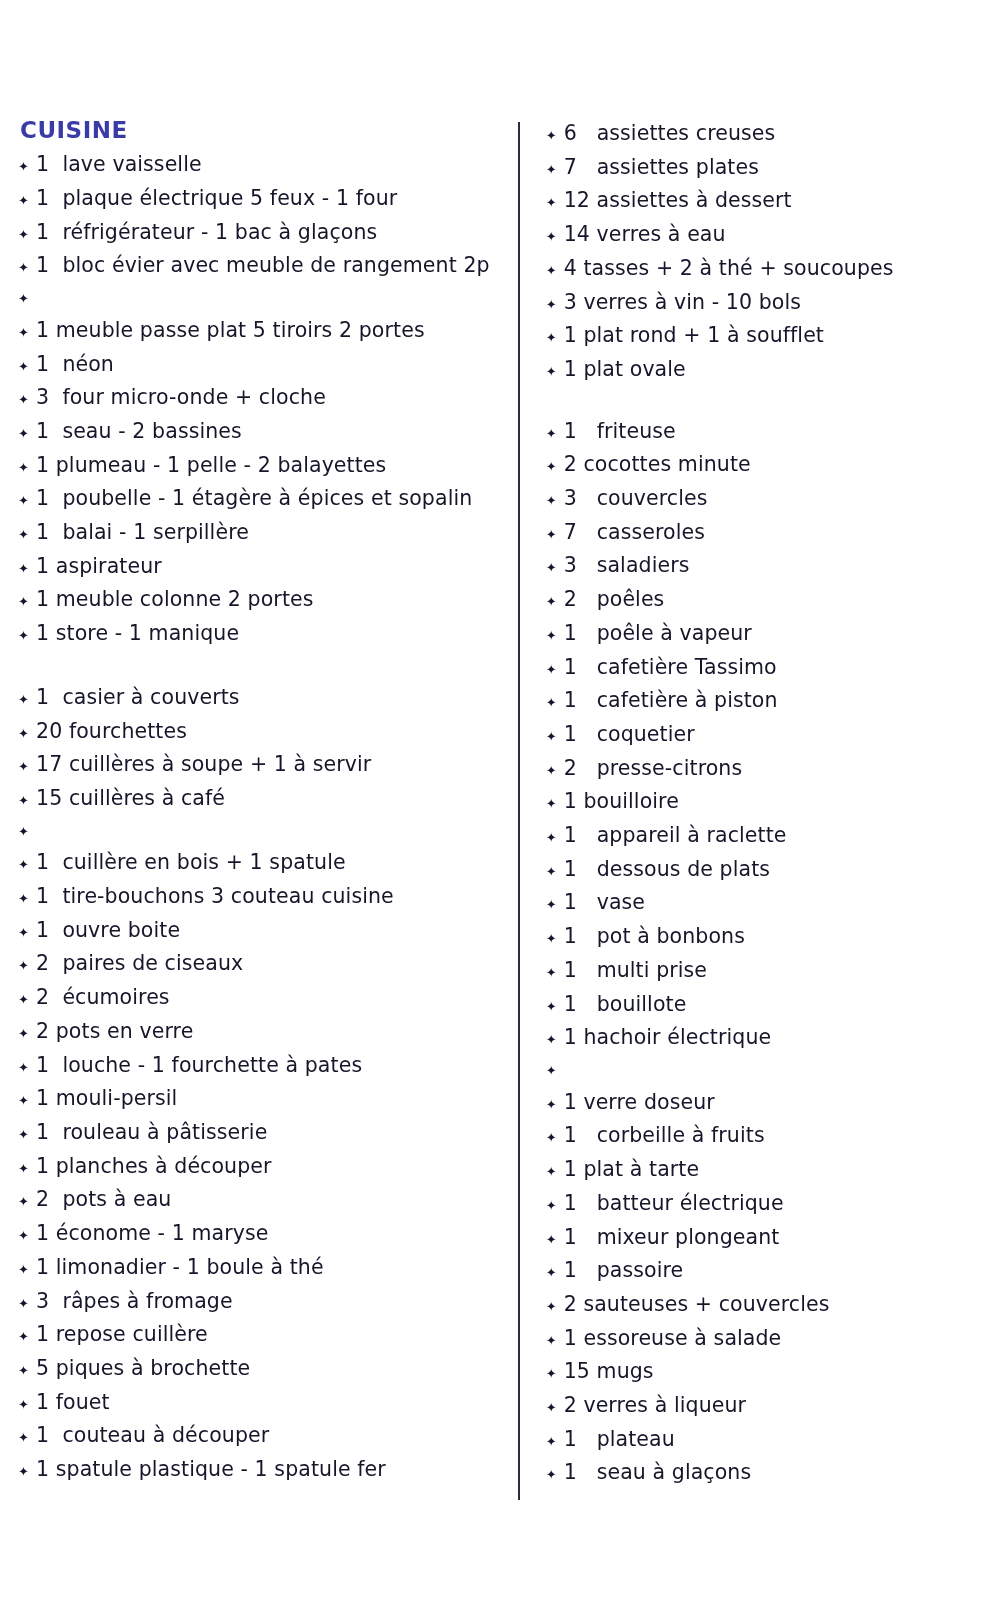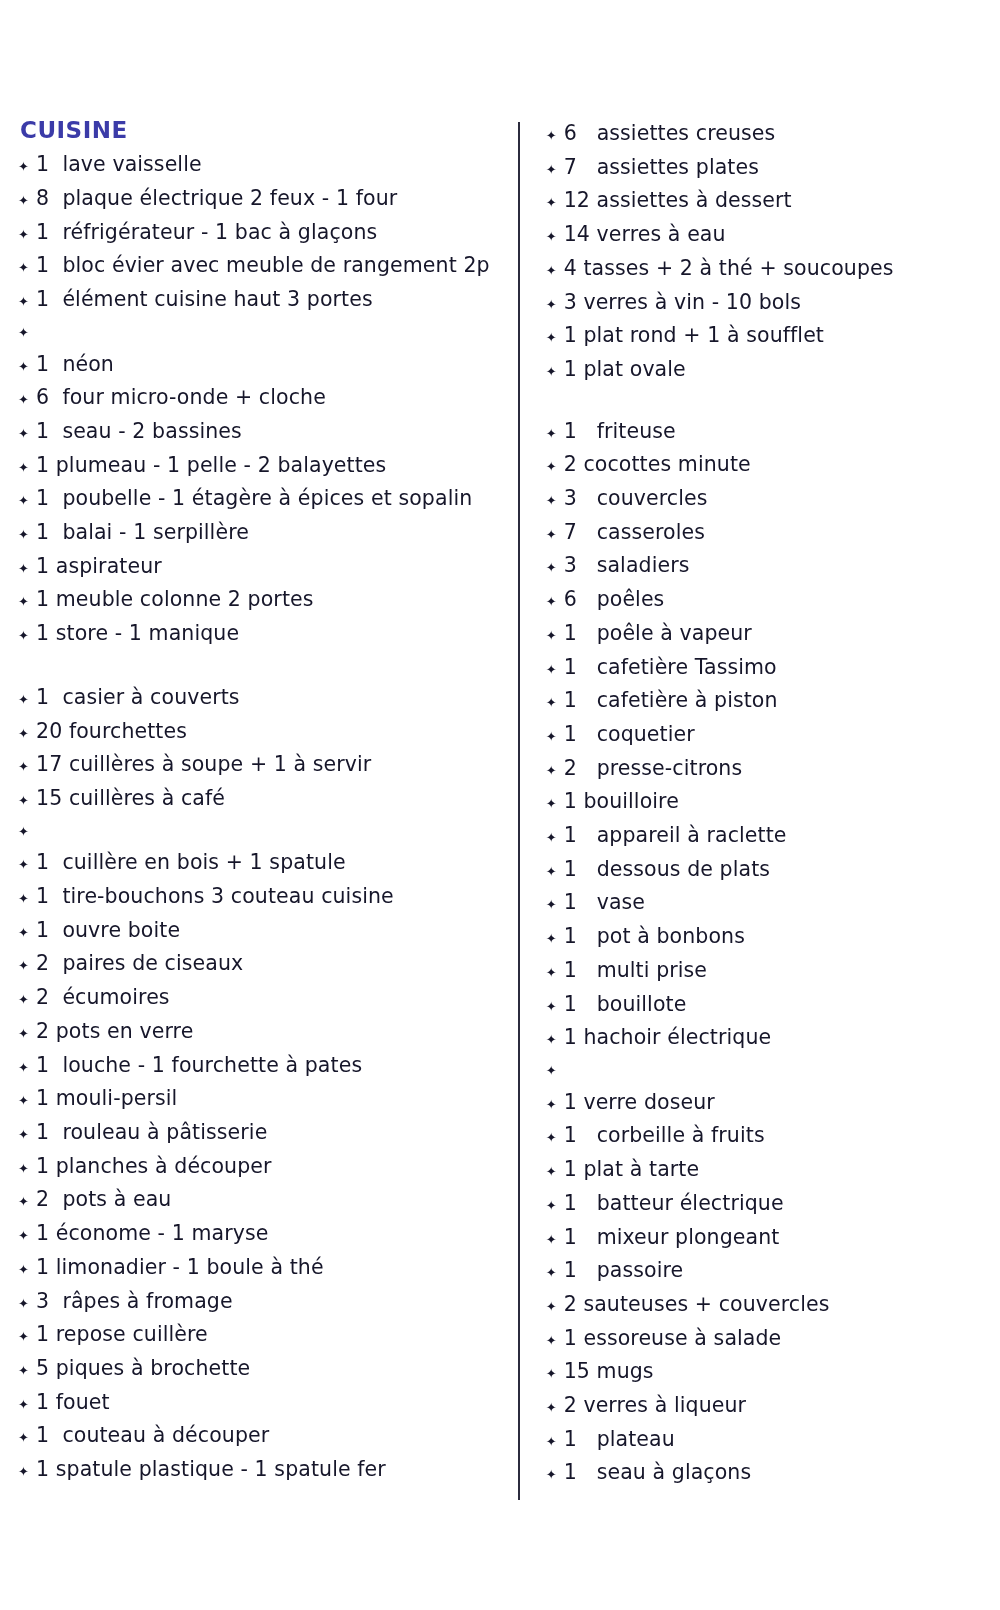--- a/index.html
+++ b/index.html
@@ -99,27 +99,27 @@
 <div class="page">
 
   <div class="divider"></div>
 
   <div class="columns">
 
     <div class="col col-left">
       <div class="section-title">CUISINE</div>
       <ul class="list">
         <li><span class="bullet">✦</span><span class="item-text">1  lave vaisselle</span></li>
-        <li><span class="bullet">✦</span><span class="item-text">8  plaque électrique 2 feux - 1 four</span></li>
+        <li><span class="bullet">✦</span><span class="item-text">1  plaque électrique 5 feux - 1 four</span></li>
         <li><span class="bullet">✦</span><span class="item-text">1  réfrigérateur - 1 bac à glaçons</span></li>
         <li><span class="bullet">✦</span><span class="item-text">1  bloc évier avec meuble de rangement 2p</span></li>
-        <li><span class="bullet">✦</span><span class="item-text">1  élément cuisine haut 3 portes</span></li>
         <li><span class="bullet">✦</span></li>
+        <li><span class="bullet">✦</span><span class="item-text">1 meuble passe plat 5 tiroirs 2 portes</span></li>
         <li><span class="bullet">✦</span><span class="item-text">1  néon</span></li>
-        <li><span class="bullet">✦</span><span class="item-text">6  four micro-onde + cloche</span></li>
+        <li><span class="bullet">✦</span><span class="item-text">3  four micro-onde + cloche</span></li>
         <li><span class="bullet">✦</span><span class="item-text">1  seau - 2 bassines</span></li>
         <li><span class="bullet">✦</span><span class="item-text">1 plumeau - 1 pelle - 2 balayettes</span></li>
         <li><span class="bullet">✦</span><span class="item-text">1  poubelle - 1 étagère à épices et sopalin</span></li>
         <li><span class="bullet">✦</span><span class="item-text">1  balai - 1 serpillère</span></li>
         <li><span class="bullet">✦</span><span class="item-text">1 aspirateur</span></li>
         <li><span class="bullet">✦</span><span class="item-text">1 meuble colonne 2 portes</span></li>
         <li><span class="bullet">✦</span><span class="item-text">1 store - 1 manique</span></li>
       </ul>
 
       <div class="gap"></div>
@@ -165,21 +165,21 @@
       </ul>
 
       <div class="gap-small"></div>
 
       <ul class="list">
         <li><span class="bullet">✦</span><span class="item-text">1   friteuse</span></li>
         <li><span class="bullet">✦</span><span class="item-text">2 cocottes minute</span></li>
         <li><span class="bullet">✦</span><span class="item-text">3   couvercles</span></li>
         <li><span class="bullet">✦</span><span class="item-text">7   casseroles</span></li>
         <li><span class="bullet">✦</span><span class="item-text">3   saladiers</span></li>
-        <li><span class="bullet">✦</span><span class="item-text">6   poêles</span></li>
+        <li><span class="bullet">✦</span><span class="item-text">2   poêles</span></li>
         <li><span class="bullet">✦</span><span class="item-text">1   poêle à vapeur</span></li>
         <li><span class="bullet">✦</span><span class="item-text">1   cafetière Tassimo</span></li>
         <li><span class="bullet">✦</span><span class="item-text">1   cafetière à piston</span></li>
         <li><span class="bullet">✦</span><span class="item-text">1   coquetier</span></li>
         <li><span class="bullet">✦</span><span class="item-text">2   presse-citrons</span></li>
         <li><span class="bullet">✦</span><span class="item-text">1 bouilloire</span></li>
         <li><span class="bullet">✦</span><span class="item-text">1   appareil à raclette</span></li>
         <li><span class="bullet">✦</span><span class="item-text">1   dessous de plats</span></li>
         <li><span class="bullet">✦</span><span class="item-text">1   vase</span></li>
         <li><span class="bullet">✦</span><span class="item-text">1   pot à bonbons</span></li>

